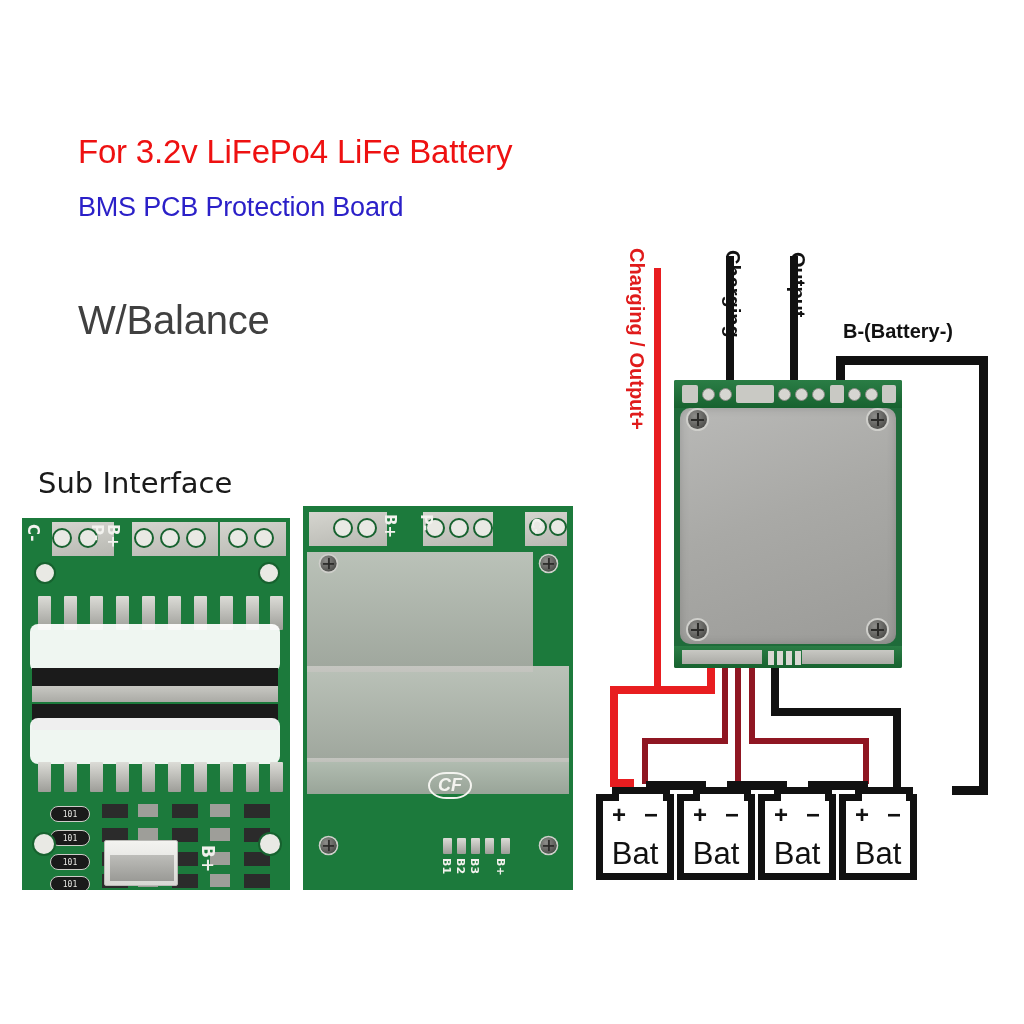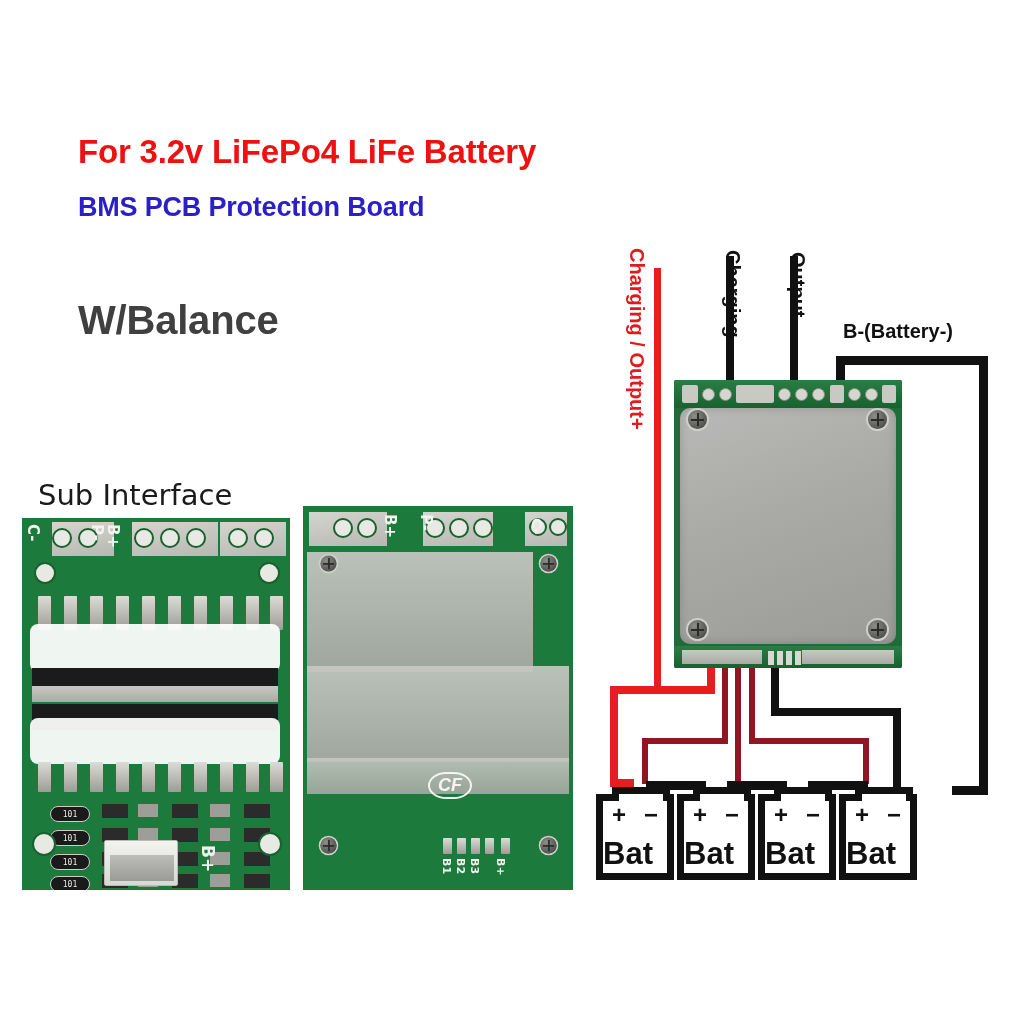--- a/index.html
+++ b/index.html
@@ -13,21 +13,21 @@
   #root {
     position: relative;
     width: 1024px; height: 1024px;
     background: #ffffff;
   }
 
   
   .hl {
     position: absolute;
     white-space: nowrap;
-    font-weight: bold;
+    font-weight: normal;
     letter-spacing: -0.2px;
   }
   #title-line1 {
     left: 78px; top: 133px;
     font-size: 33px; color: #ee1111;
   }
   #title-line2 {
     left: 78px; top: 192px;
     font-size: 27px; color: #2b20c8;
   }
@@ -41,21 +41,21 @@
   }
   #amp-badge {
     position: absolute;
     left: 760px; top: 118px;
     font-size: 74px; font-weight: bold;
     color: #ee1111; letter-spacing: -1px;
     white-space: nowrap;
   }
   #sub-interface-label {
     position: absolute;
-    left: 38px; top: 478px;
+    left: 38px; top: 466px;
     font-family: "DejaVu Sans", sans-serif;
     font-size: 29px; color: #1a1a1a;
     white-space: nowrap;
   }
 
   
   .vlabel {
     position: absolute;
     white-space: nowrap;
     font-weight: bold;
@@ -105,21 +105,22 @@
   .bat-signs {
     position: absolute;
     top: 2px; left: 0; width: 100%;
     display: flex; justify-content: space-around;
     font-size: 24px; font-weight: bold; color: #111;
     line-height: 1;
   }
   .bat-name {
     position: absolute;
     bottom: 4px; left: 0; width: 100%;
-    font-size: 31px; font-weight: bold; color: #111;
+    text-align: center;
+    font-size: 31px; font-weight: normal; color: #111;
     line-height: 1;
   }
 
   
   #bms-module {
     position: absolute;
     left: 674px; top: 380px;
     width: 228px; height: 288px;
     background: linear-gradient(180deg,#1f6b3a 0%,#1f6b3a 100%);
     border-radius: 2px;

